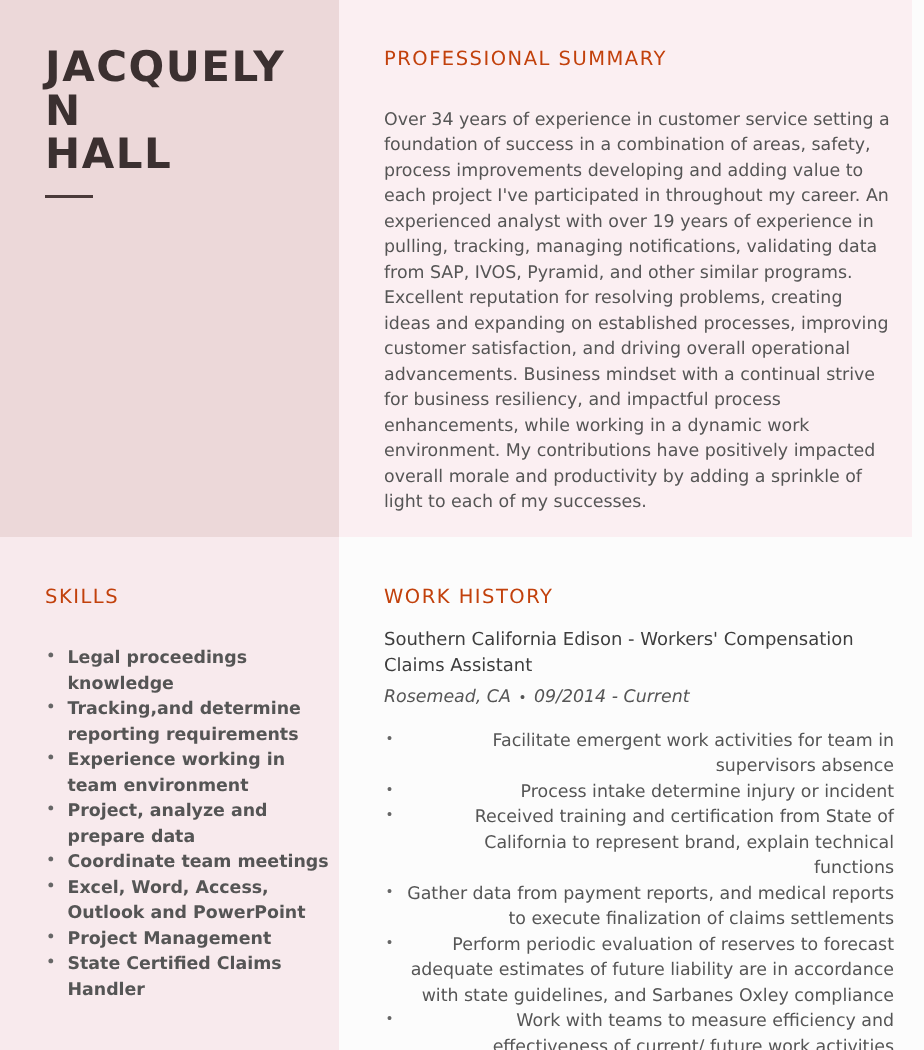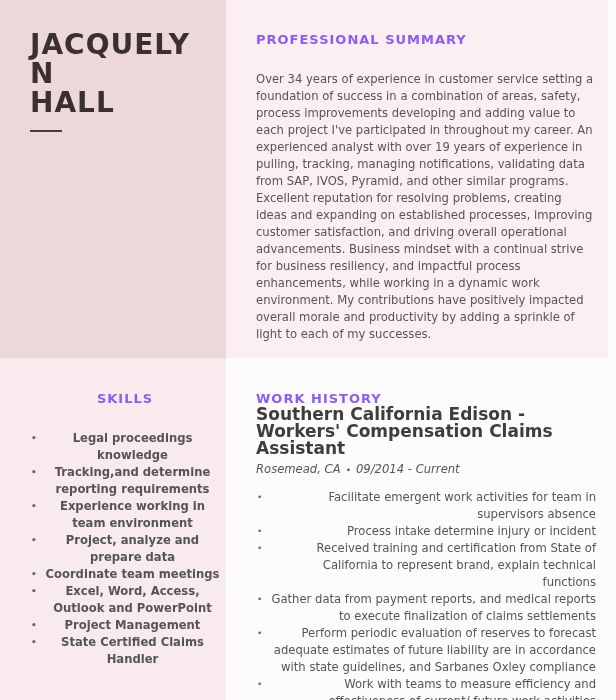--- a/index.html
+++ b/index.html
@@ -6,29 +6,29 @@
     html, body { width: 616px; height: 700px; overflow: hidden; background: #fcfcfc; }
     body { font-family: "DejaVu Sans", sans-serif; color: #4a4a4a; position: relative; }
     .page { position: absolute; left: 0; top: 0; width: 608px; height: 524px; }
     .left-top { position: absolute; left: 0; top: 0; width: 226px; height: 358px; background: #ecd8d9; }
     .right-top { position: absolute; left: 226px; top: 0; width: 382px; height: 358px; background: #fbeff2; }
     .left-bottom { position: absolute; left: 0; top: 358px; width: 226px; height: 342px; background: #f8eaed; }
     .right-bottom { position: absolute; left: 226px; top: 358px; width: 382px; height: 342px; background: #fcfcfc; }
     .name { position: absolute; left: 30px; top: 30px; width: 190px; font-size: 28px; line-height: 29px; letter-spacing: 1px; color: #3b3030; font-weight: bold; }
     .name div { white-space: nowrap; }
     .name-rule { position: absolute; left: 30px; top: 130px; width: 32px; height: 2px; background: #4a3a3a; }
-    .section-title { font-size: 13px; letter-spacing: 1px; color: #8b5cf6; font-weight: bold; }
+    .section-title { font-size: 13px; letter-spacing: 1px; color: #c2410c; font-weight: normal; }
     .summary { position: absolute; left: 256px; top: 32px; width: 340px; }
     .summary p { margin-top: 24px; font-size: 11.6px; line-height: 17px; color: #555; }
-    .skills { position: absolute; left: 30px; top: 391px; width: 190px; text-align: center; }
+    .skills { position: absolute; left: 30px; top: 391px; width: 190px; }
     .skills ul { list-style: none; margin-top: 24px; font-weight: bold; }
     .skills li { position: relative; padding-left: 15px; font-size: 11.6px; line-height: 17px; color: #555; }
     .skills li::before { content: "•"; position: absolute; left: 1px; top: 0; font-size: 9px; color: #666; }
     .work { position: absolute; left: 256px; top: 391px; width: 340px; }
-    .job-title { font-size: 17px; line-height: 17px; color: #3d3d3d; font-weight: bold; }
+    .job-title { margin-top: 12px; font-size: 12px; line-height: 17px; color: #3d3d3d; font-weight: normal; }
     .job-meta { font-size: 11.6px; line-height: 25px; font-style: italic; color: #555; }
     .job-meta .sep { margin: 0 5px; font-style: normal; font-size: 9px; }
     .work ul { list-style: none; margin-top: 6px; }
     .work li { position: relative; padding-left: 15px; font-size: 11.6px; line-height: 17px; color: #555; text-align: right; }
     .work li::before { content: "•"; position: absolute; left: 1px; top: 0; font-size: 9px; color: #666; }
   </style>
 </head>
 <body>
 
 <div class="page">

